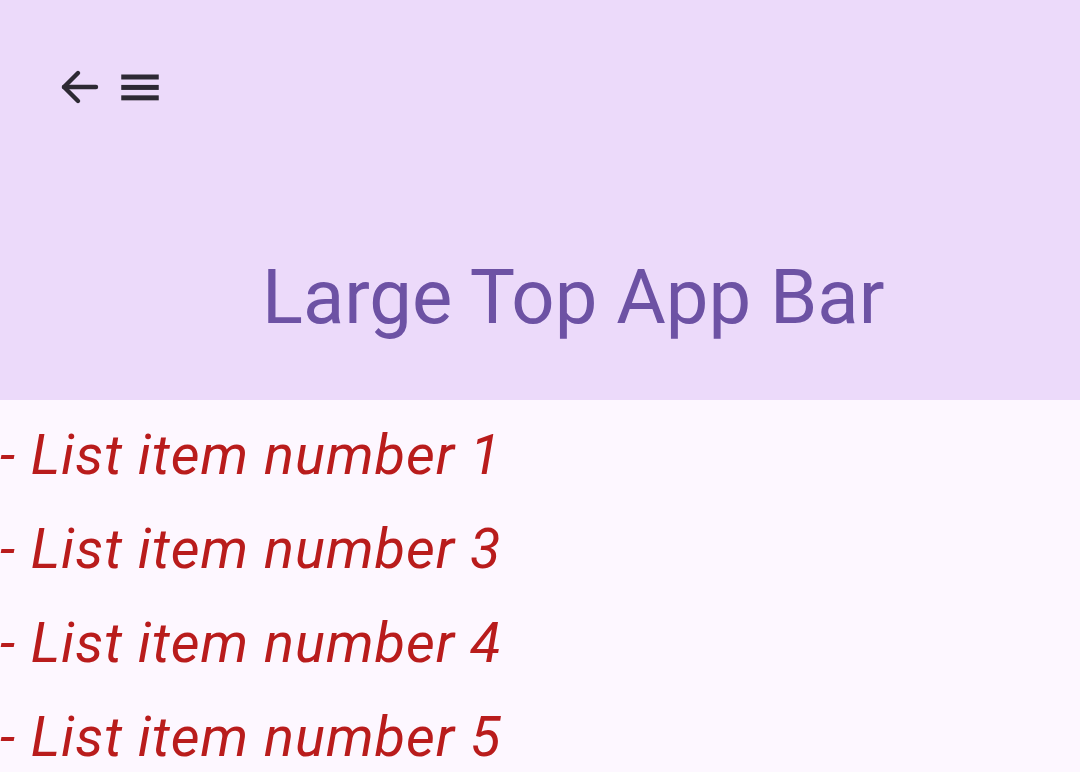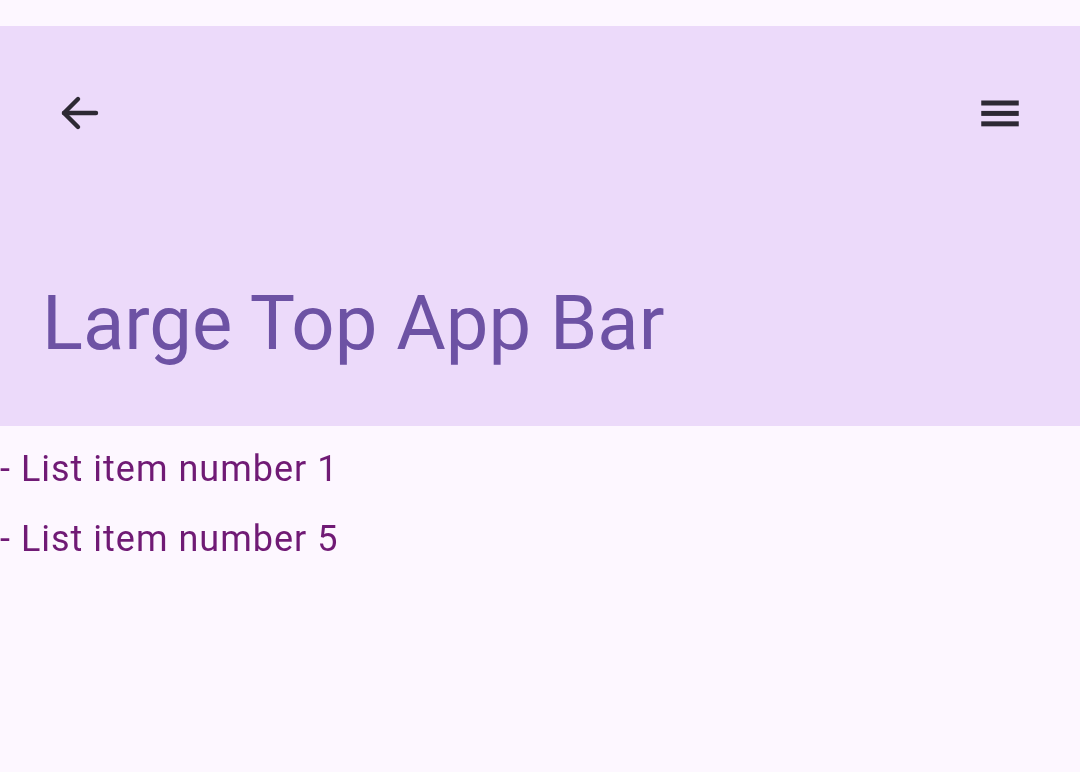--- a/index.html
+++ b/index.html
@@ -11,23 +11,21 @@
       width: 1080px;
       height: 772px;
       font-family: Roboto, 'Helvetica Neue', Arial, sans-serif;
       background: #fdf7ff;
       overflow: hidden;
     }
     .app-bar {
       background: #ecdafa;
       height: 400px;
       display: flex;
-      flex-direction: column;
       position: relative;
-      margin-top: 26px;
     }
     .app-bar-row {
       display: flex;
       justify-content: space-between;
       align-items: center;
       padding: 54px 50px 0 50px;
       height: 120px;
     }
     .icon-button {
       width: 60px;
@@ -47,25 +45,26 @@
     .title {
       font-size: 76px;
       font-weight: 400;
       color: #6d52a4;
       letter-spacing: 0;
     }
     .list {
       padding: 8px 0 0 0;
     }
     .list-item {
-      font-size: 36px;
-      color: #701a75;
+      font-size: 56px;
+      color: #b91c1c;
       padding: 14px 0 14px 0;
       font-weight: 400;
       letter-spacing: 1px;
+      font-style: italic;
     }
   </style>
 </head>
 <body>
 
 <div class="app-bar">
   <div class="app-bar-row">
     <div class="icon-button">
       <svg width="48" height="48" viewBox="0 0 24 24" fill="none" stroke="#2d2933" stroke-width="2.2" stroke-linecap="round" stroke-linejoin="round">
         <line x1="20" y1="12" x2="4" y2="12"></line>
@@ -80,14 +79,16 @@
       </svg>
     </div>
   </div>
   <div class="title-wrap">
     <h1 class="title">Large Top App Bar</h1>
   </div>
 </div>
 
 <div class="list">
   <div class="list-item">- List item number 1</div>
+  <div class="list-item">- List item number 3</div>
+  <div class="list-item">- List item number 4</div>
   <div class="list-item">- List item number 5</div>
 </div>
 
 </body></html>

